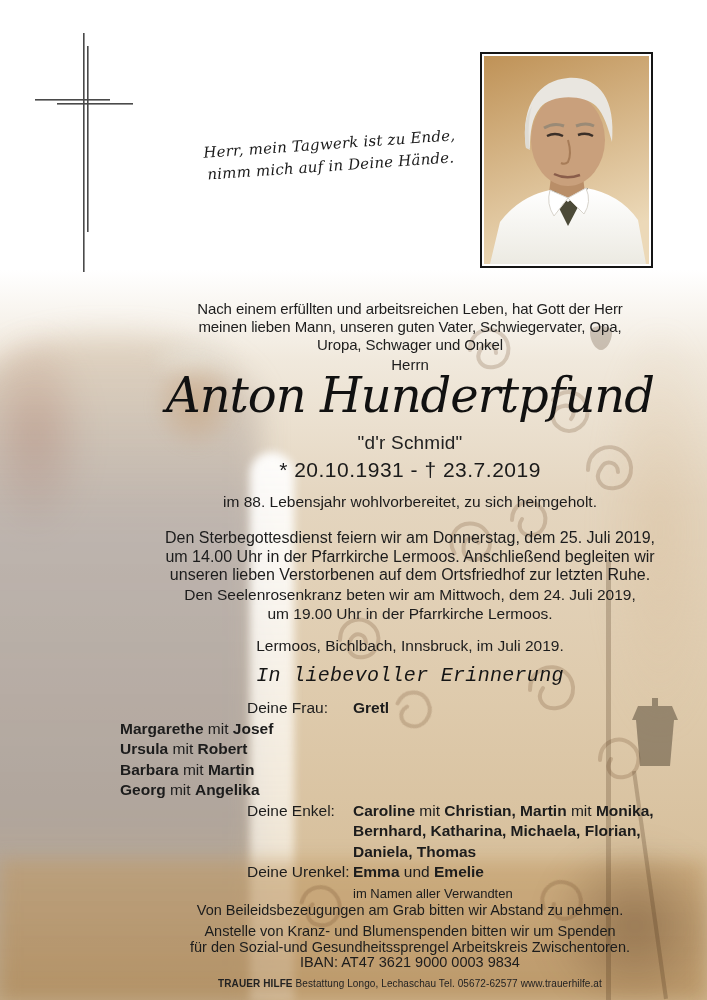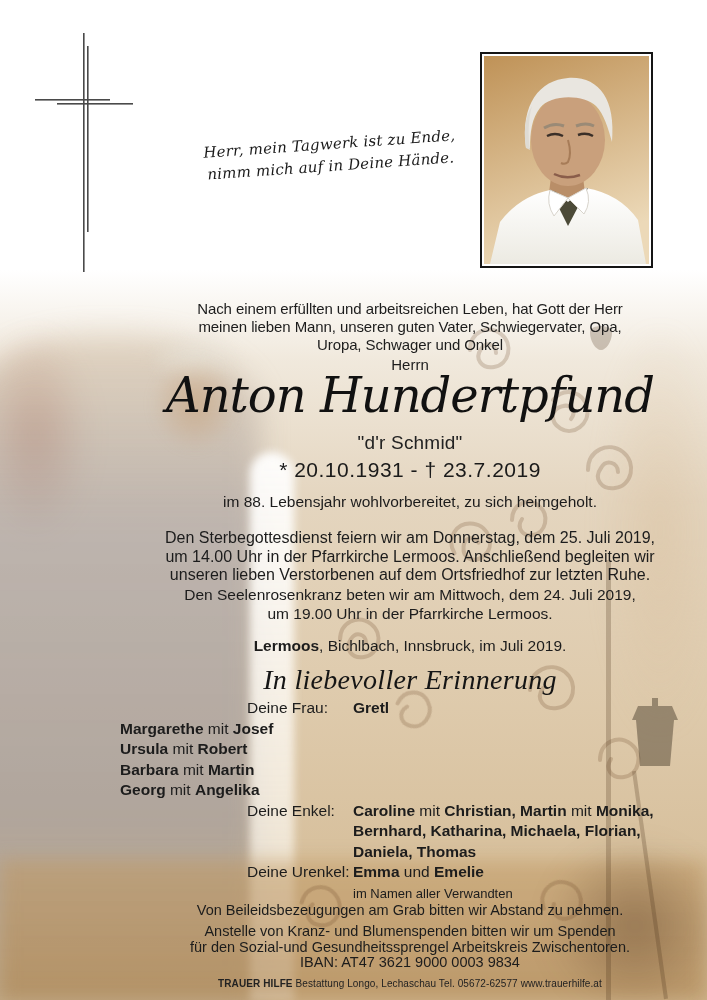--- a/index.html
+++ b/index.html
@@ -45,22 +45,22 @@
   .intro{top:300px;font-size:15px;line-height:18px;letter-spacing:-0.1px;}
   .salutation{top:356px;font-size:15px;}
   .name{top:366px;font-family:"DejaVu Serif",serif;font-style:italic;font-size:48px;
     line-height:58px;font-weight:normal;letter-spacing:-1px;color:#111;}
   .nickname{top:432px;font-size:19px;letter-spacing:0.2px;color:#222;}
   .dates{top:458px;font-size:21px;letter-spacing:0.5px;color:#1a1a1a;}
   .passing{top:493px;font-size:15.5px;}
   .funeral{top:529px;font-size:16px;line-height:18.5px;}
   .rosary{top:586px;font-size:15.5px;line-height:18.5px;}
   .cities{top:637px;font-size:15.5px;}
-  .cities .b{font-weight:bold;}
-  .script-head{top:664px;font-family:Liberation Serif, serif;font-style:italic;font-size:28px;
+  .cities .b{font-weight:normal;}
+  .script-head{top:664px;font-family:Liberation Mono, monospace;font-style:italic;font-size:20px;
     color:#151515;letter-spacing:0.3px;}
   .family{position:absolute;left:120px;top:698px;width:580px;text-align:left;
     font-size:15.5px;line-height:20.5px;}
   .fam-row{display:flex;}
   .fam-label{flex:none;margin-left:127px;width:106px;}
   .fam-lines{flex:1;}
   .fam-line{white-space:nowrap;}
   .fam-line .b{font-weight:bold;}
   .fam-closing{margin-left:233px;margin-top:2px;font-size:13px;line-height:17px;}
   .condolence{top:902px;font-size:14.5px;}

